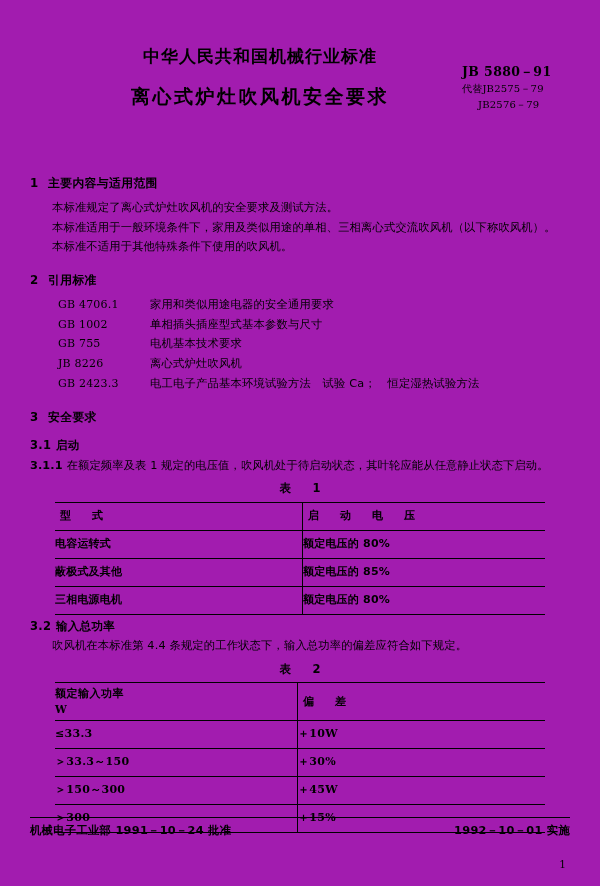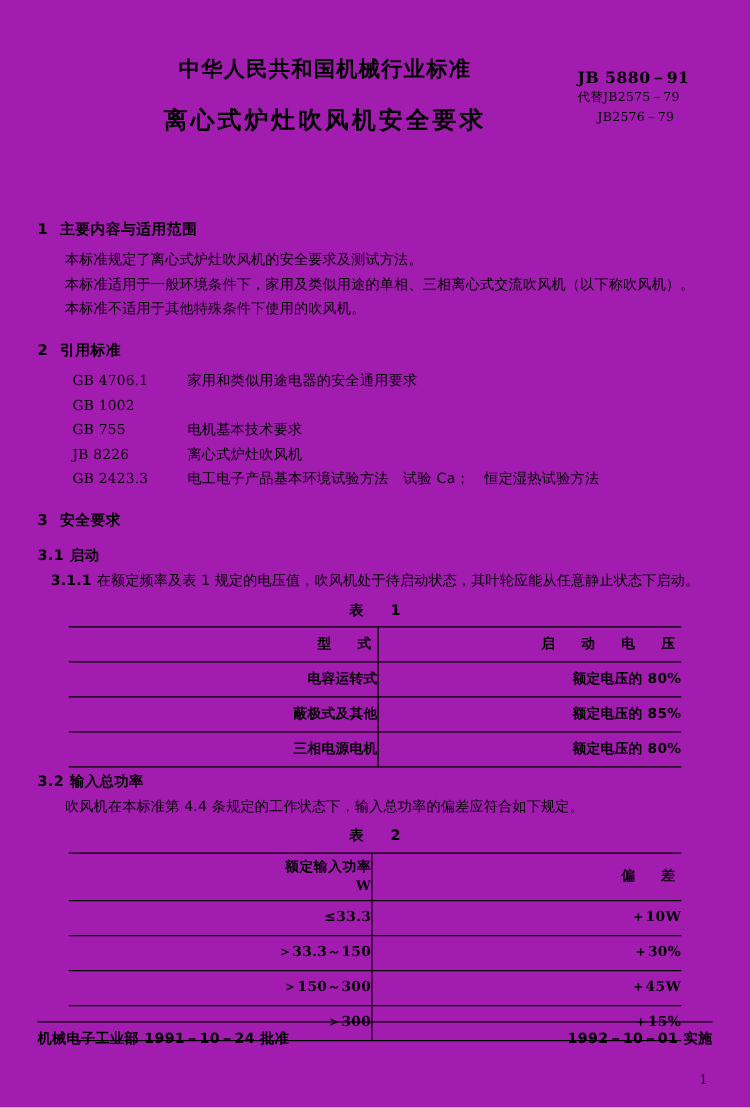--- a/index.html
+++ b/index.html
@@ -39,21 +39,21 @@
   }
   .std-title {
     font-size: 19px;
     font-weight: bold;
     letter-spacing: 2.5px;
     margin-top: 19px;
     line-height: 1.2;
   }
   .std-codes {
     position: absolute;
-    top: 52px;
+    top: 62px;
     right: 18px;
     width: 120px;
     text-align: left;
     font-family: "DejaVu Serif", "Liberation Serif", serif;
     line-height: 1.55;
     margin-left: 32px;
   }
   .code-main {
     font-size: 12.5px;
     font-weight: bold;
@@ -98,21 +98,20 @@
   }
   .para {
     margin: 0 0 0 0;
     padding-left: 22px;
     letter-spacing: 0.15px;
   }
   .para-flush {
     margin: 0;
     padding-left: 0;
     letter-spacing: 0.1px;
-    text-align: center;
   }
   .para-flush .lead {
     font-weight: bold;
     margin-right: 4px;
   }
 
   
   .reflist {
     padding-left: 28px;
     margin-top: 4px;
@@ -143,21 +142,21 @@
   }
   table.dt {
     border-collapse: collapse;
     width: 490px;
     margin: 0 auto;
     table-layout: fixed;
   }
   table.dt th, table.dt td {
     border-top: 1px solid #000;
     border-bottom: 1px solid #000;
-    text-align: right;
+    text-align: left;
     font-size: 11px;
     padding: 4px 0 4px 0;
     letter-spacing: 0.2px;
   }
   table.dt th.c1, table.dt td.c1 {
     width: 242px;
     border-right: 1px solid #000;
   }
   table.dt th {
     font-weight: bold;
@@ -239,20 +238,21 @@
     <div class="sec-head">
       <span class="num">2</span><span>引用标准</span>
     </div>
     <div class="reflist">
       <div class="refrow">
         <div class="refcode">GB 4706.1</div>
         <div class="reftitle">家用和类似用途电器的安全通用要求</div>
       </div>
       <div class="refrow">
         <div class="refcode">GB 1002</div>
+        <div class="reftitle">单相插头插座型式基本参数与尺寸</div>
       </div>
       <div class="refrow">
         <div class="refcode">GB 755</div>
         <div class="reftitle">电机基本技术要求</div>
       </div>
       <div class="refrow">
         <div class="refcode">JB 8226</div>
         <div class="reftitle">离心式炉灶吹风机</div>
       </div>
       <div class="refrow">

